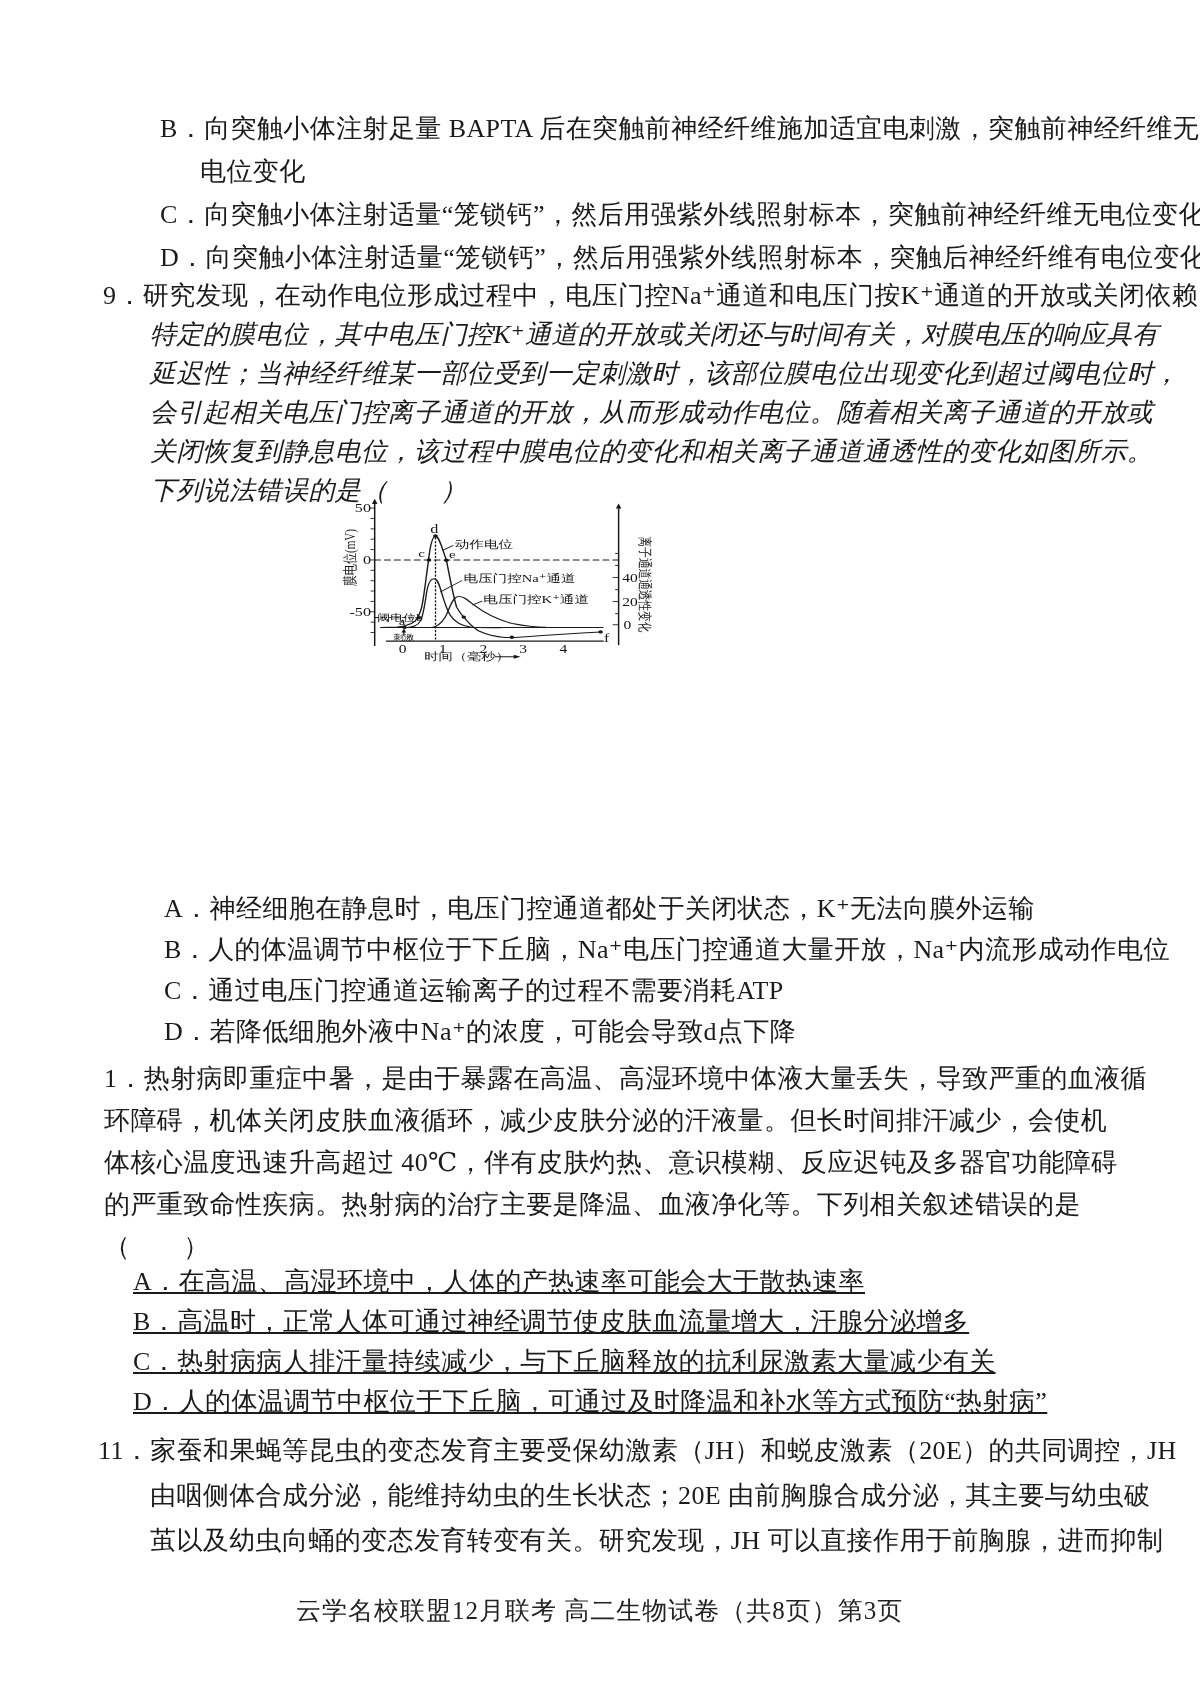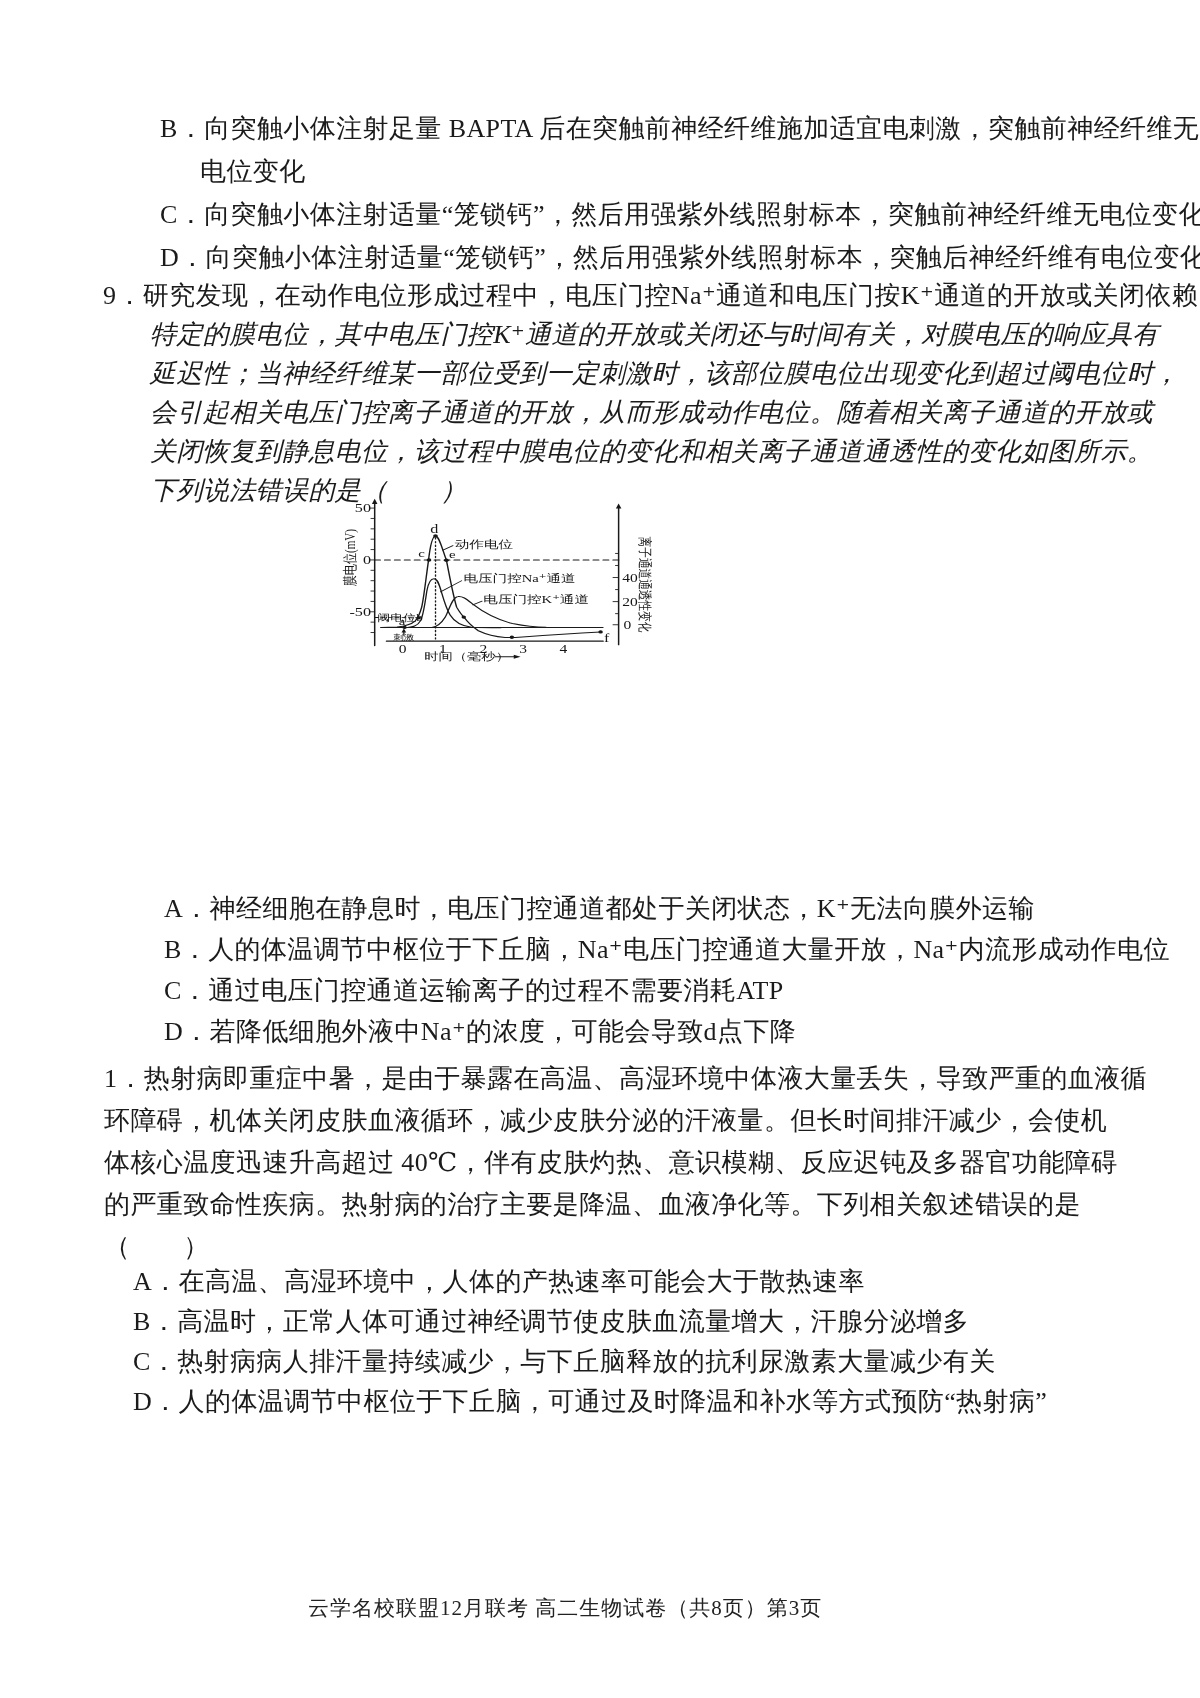--- a/index.html
+++ b/index.html
@@ -11,24 +11,24 @@
   .page{position:absolute;inset:0;border-radius:30px;}
   .block{position:absolute;font-size:26px;line-height:39px;letter-spacing:0.4px;white-space:nowrap;}
   .tl{white-space:pre;}
   #q8opts{left:160px;top:107px;line-height:43px;}
   #q8opts .cont{margin-left:40px;}
   #q9stem{left:103px;top:276px;line-height:39px;}
   #q9stem .cont{margin-left:47px;font-style:italic;}
   #q9opts{left:133px;top:888px;line-height:41px;margin-left:31px;}
   #q10stem{left:104px;top:1058px;line-height:42px;}
   #q10stem .cont{}
-  #q10opts{left:133px;top:1262px;line-height:40px;}
+  #q10opts{left:133px;top:1262px;line-height:40px;text-decoration:underline;}
   #q11stem{left:98px;top:1428px;line-height:45px;}
   #q11stem .cont{margin-left:52px;}
-  .footer{position:absolute;left:308px;top:1594px;font-size:21px;letter-spacing:1px;color:#222;}
+  .footer{position:absolute;left:296px;top:1594px;font-size:25px;letter-spacing:1px;color:#222;}
   svg text{fill:#161616;}
   .chart{position:absolute;left:330px;top:478px;}
 </style>
 </head>
 <body>
 
 <div class="page">
 
   <div id="q8opts" class="block">
       <div class="tl">B．向突触小体注射足量 BAPTA 后在突触前神经纤维施加适宜电刺激，突触前神经纤维无</div>
@@ -191,16 +191,21 @@
       <div class="tl cont">（　　）</div>
     </div>
 
   <div id="q10opts" class="block">
       <div class="tl">A．在高温、高湿环境中，人体的产热速率可能会大于散热速率</div>
       <div class="tl">B．高温时，正常人体可通过神经调节使皮肤血流量增大，汗腺分泌增多</div>
       <div class="tl">C．热射病病人排汗量持续减少，与下丘脑释放的抗利尿激素大量减少有关</div>
       <div class="tl">D．人的体温调节中枢位于下丘脑，可通过及时降温和补水等方式预防“热射病”</div>
     </div>
 
+  <div id="q11stem" class="block">
+      <div class="tl">11．家蚕和果蝇等昆虫的变态发育主要受保幼激素（JH）和蜕皮激素（20E）的共同调控，JH</div>
+      <div class="tl cont">由咽侧体合成分泌，能维持幼虫的生长状态；20E 由前胸腺合成分泌，其主要与幼虫破</div>
+      <div class="tl cont">茧以及幼虫向蛹的变态发育转变有关。研究发现，JH 可以直接作用于前胸腺，进而抑制</div>
+    </div>
 
   <div class="footer">云学名校联盟12月联考 高二生物试卷（共8页）第3页</div>
 
 </div>
 
 </body></html>

